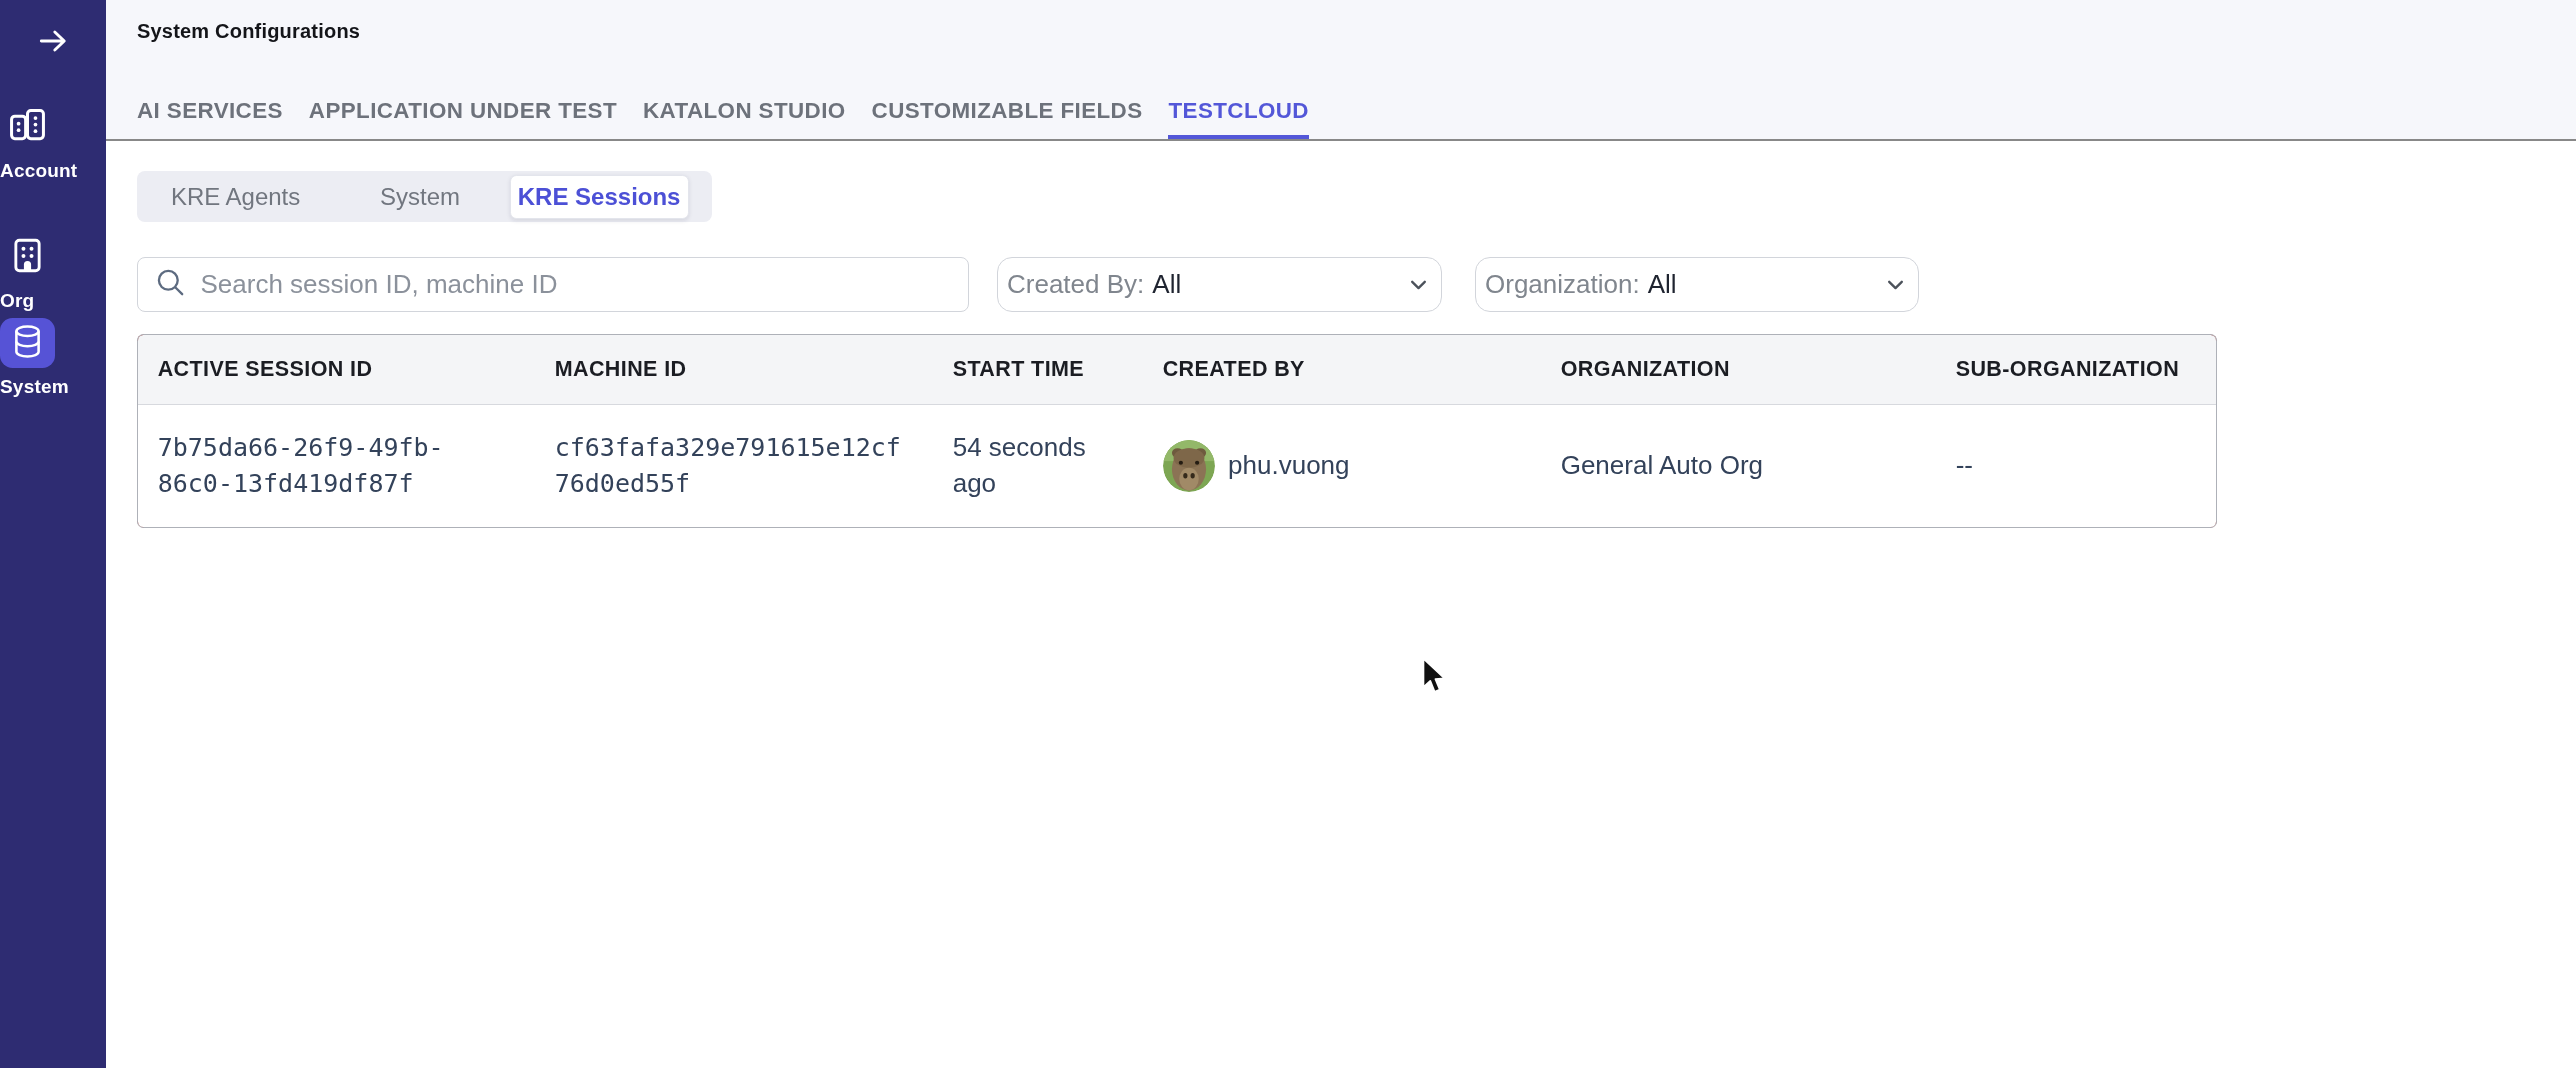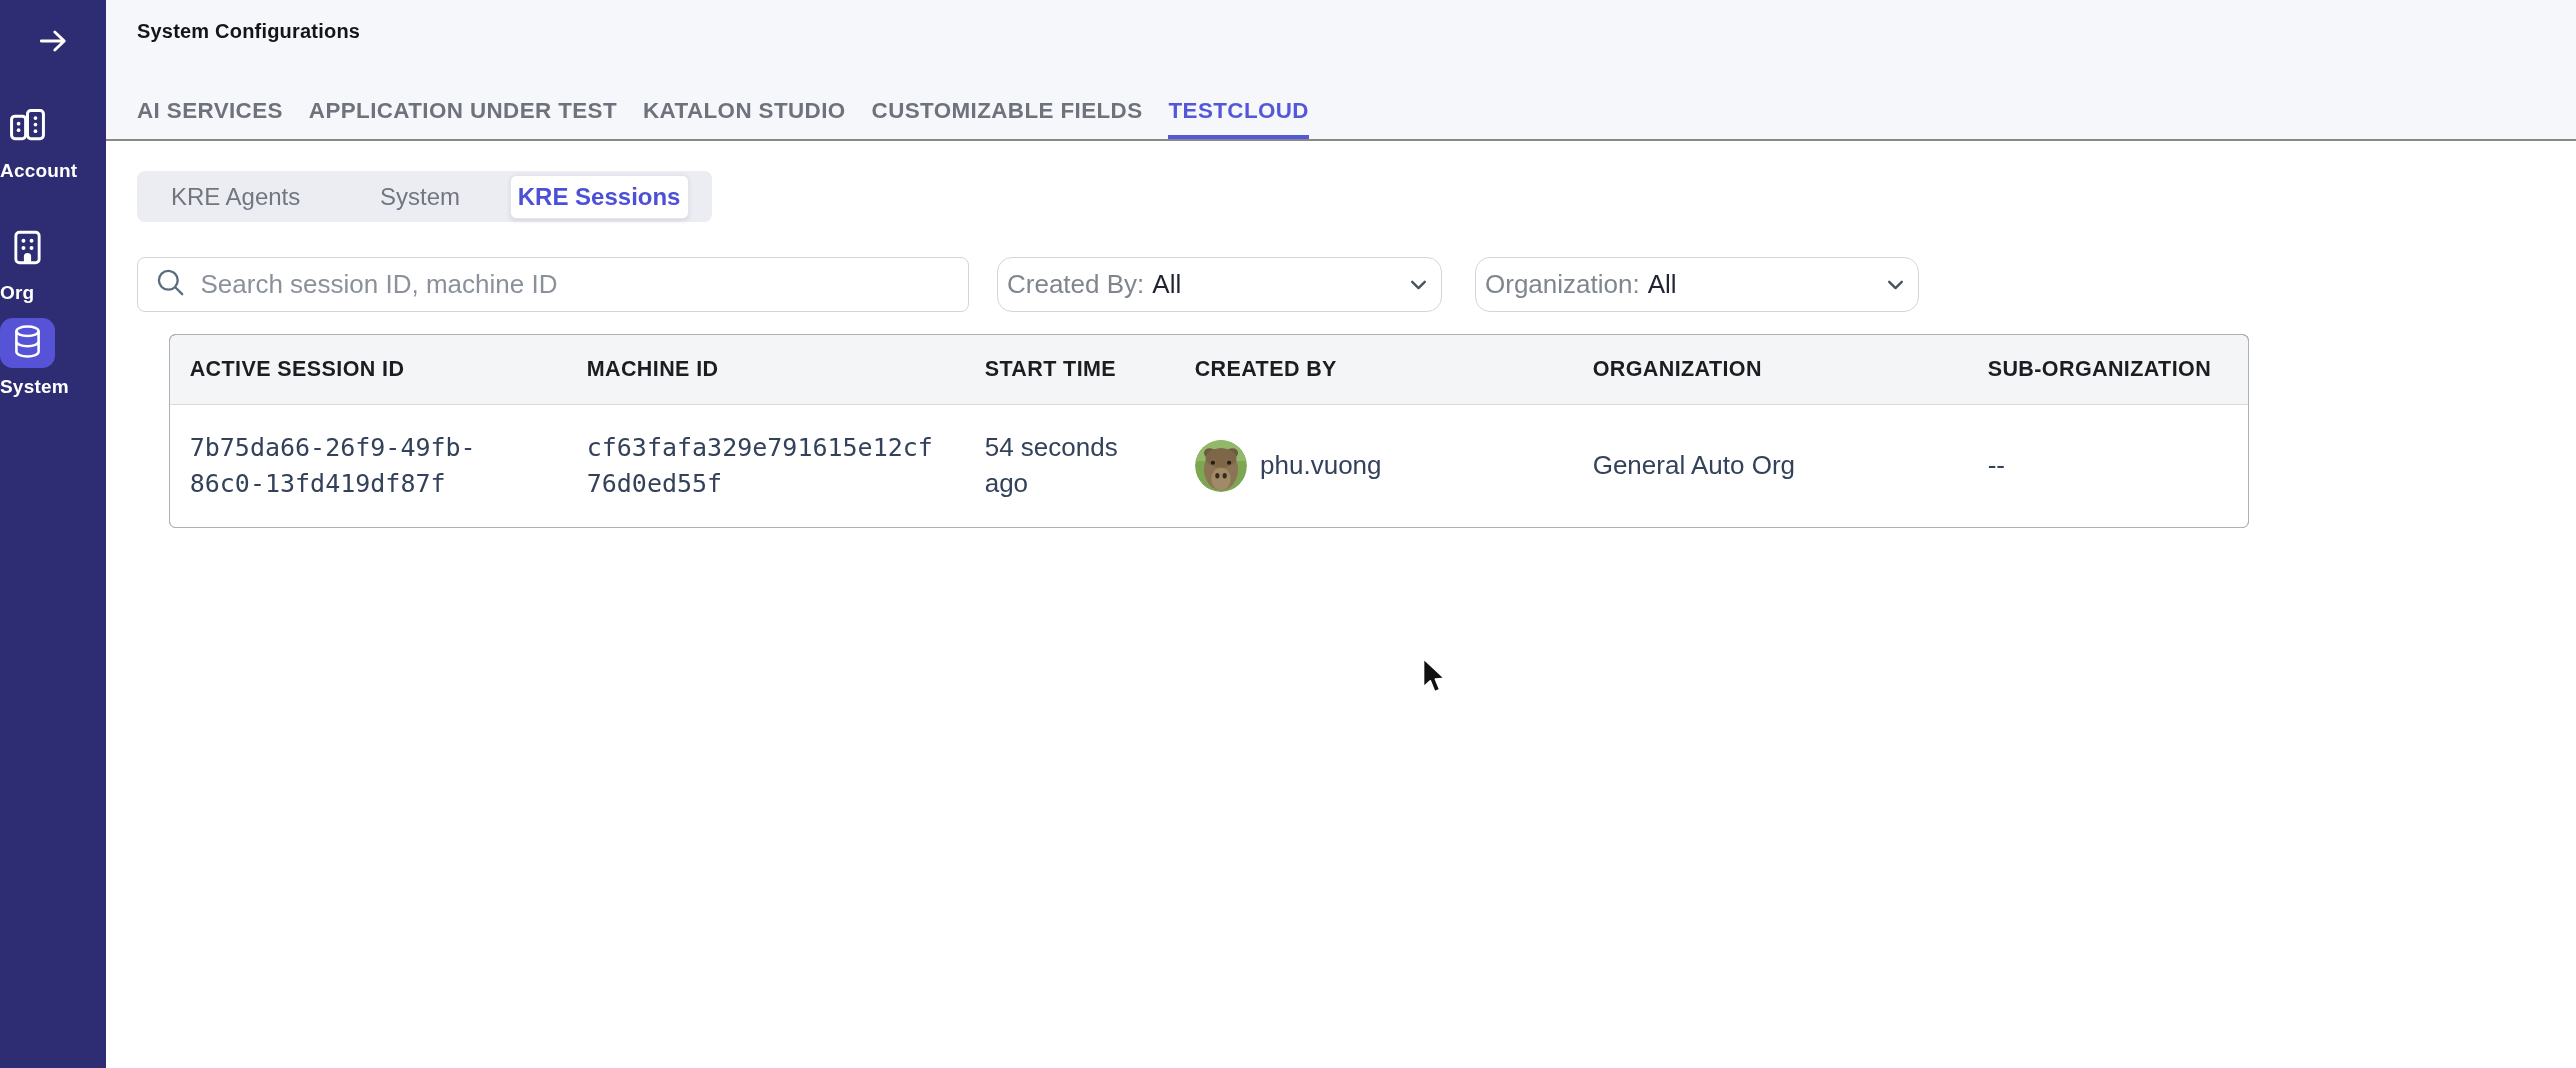--- a/index.html
+++ b/index.html
@@ -20,21 +20,21 @@
   .side-arrow {
     position:absolute; top:23px; left:0; width:106px;
     display:flex; justify-content:center; cursor:pointer;
   }
   .nav-item {
     position:absolute; left:0; width:106px;
     display:flex; flex-direction:column; gap:8px;
     cursor:pointer;
   }
   .nav-account { top:102px; }
-  .nav-org     { top:224px; }
+  .nav-org     { top:232px; }
   .nav-system  { top:318px; }
   .nav-icon-wrap {
     width:55px; height:50px; border-radius:12.5px;
     display:flex; align-items:center; justify-content:center;
   }
   .nav-item.active .nav-icon-wrap { background:#5653d6; }
   .nav-label {
     color:#ffffff; font-size:19px; font-weight:700; letter-spacing:0.2px;
   }
 
@@ -99,21 +99,21 @@
   }
   .dd-created { left:891px;  width:445px; }
   .dd-org     { left:1369px; width:444px; }
   .dd-label { font-size:26px; color:#80868e; white-space:pre; }
   .dd-value { font-size:26px; color:#1f2430; margin-left:8px; }
   .dd-chevron { margin-left:auto; display:flex; }
 
   
   .table {
     position:absolute; left:31px; top:190px; width:2080px;
-    background:#7f1d1d; border:1.8px solid #aeb1b8; border-radius:6.3px; overflow:hidden;margin-left:32px;
+    background:#7f1d1d; border:1.8px solid #aeb1b8; border-radius:6.3px; overflow:hidden;
   }
   .thead, .trow {
     display:grid;
     grid-template-columns:397px 398px 210px 398px 395px 280px 1fr;
     align-items:center;
   }
   .thead { background:#f4f5f7; border-bottom:1.8px solid #d7d9de; height:70px; }
   .th {
     padding-left:19.7px; font-size:21.5px; font-weight:700;
     color:#1b1d23; letter-spacing:0.4px; white-space:nowrap;

